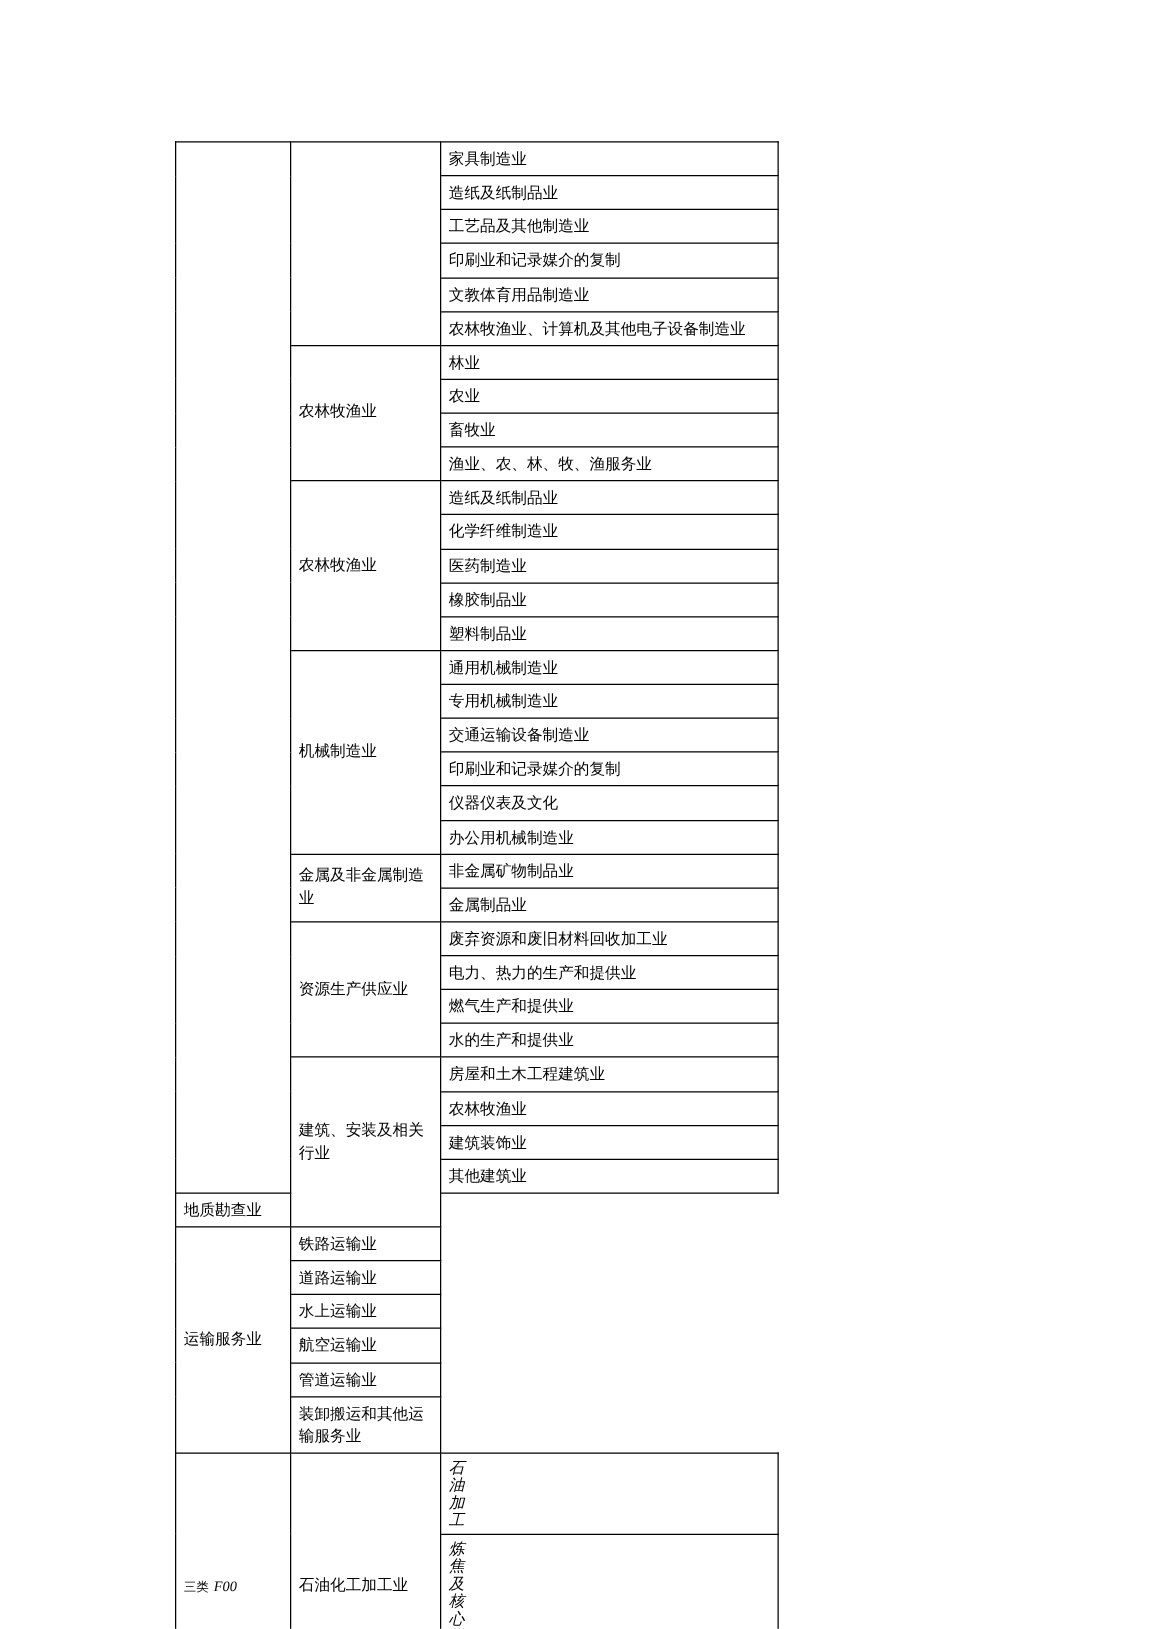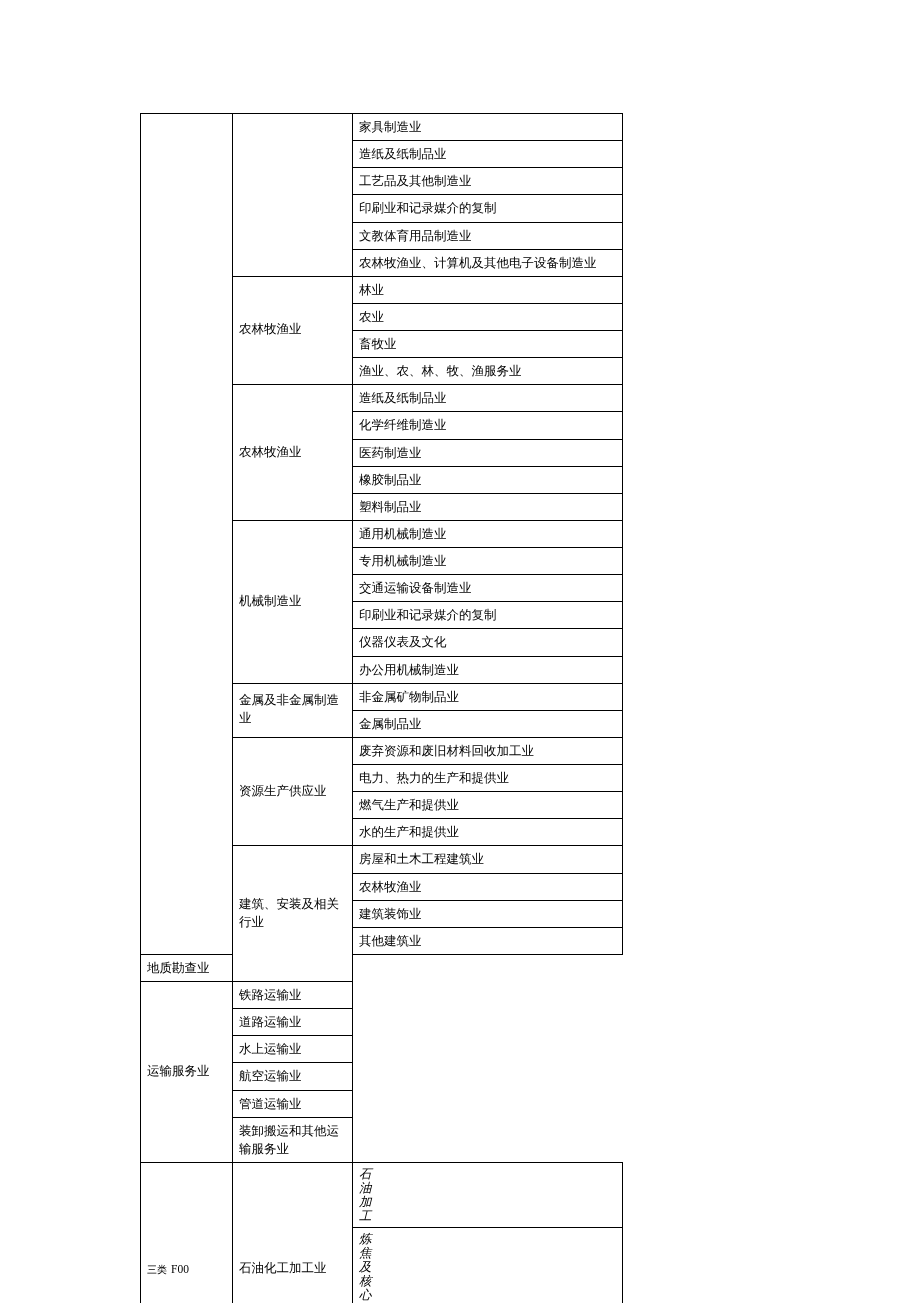--- a/index.html
+++ b/index.html
@@ -43,20 +43,21 @@
   td.col-c { width: 258px; }
 
   td.mid-label {
     vertical-align: middle;
   }
   .cat-label {
     font-size: 10px;
   }
   .cat-code {
     font-family: "Liberation Serif", serif;
+    font-style: italic;
     font-size: 11.5px;
     margin-left: 4px;
   }
   
   .vert {
     display: block;
     width: 1em;
     line-height: 1.12;
     word-break: break-all;
     white-space: normal;

